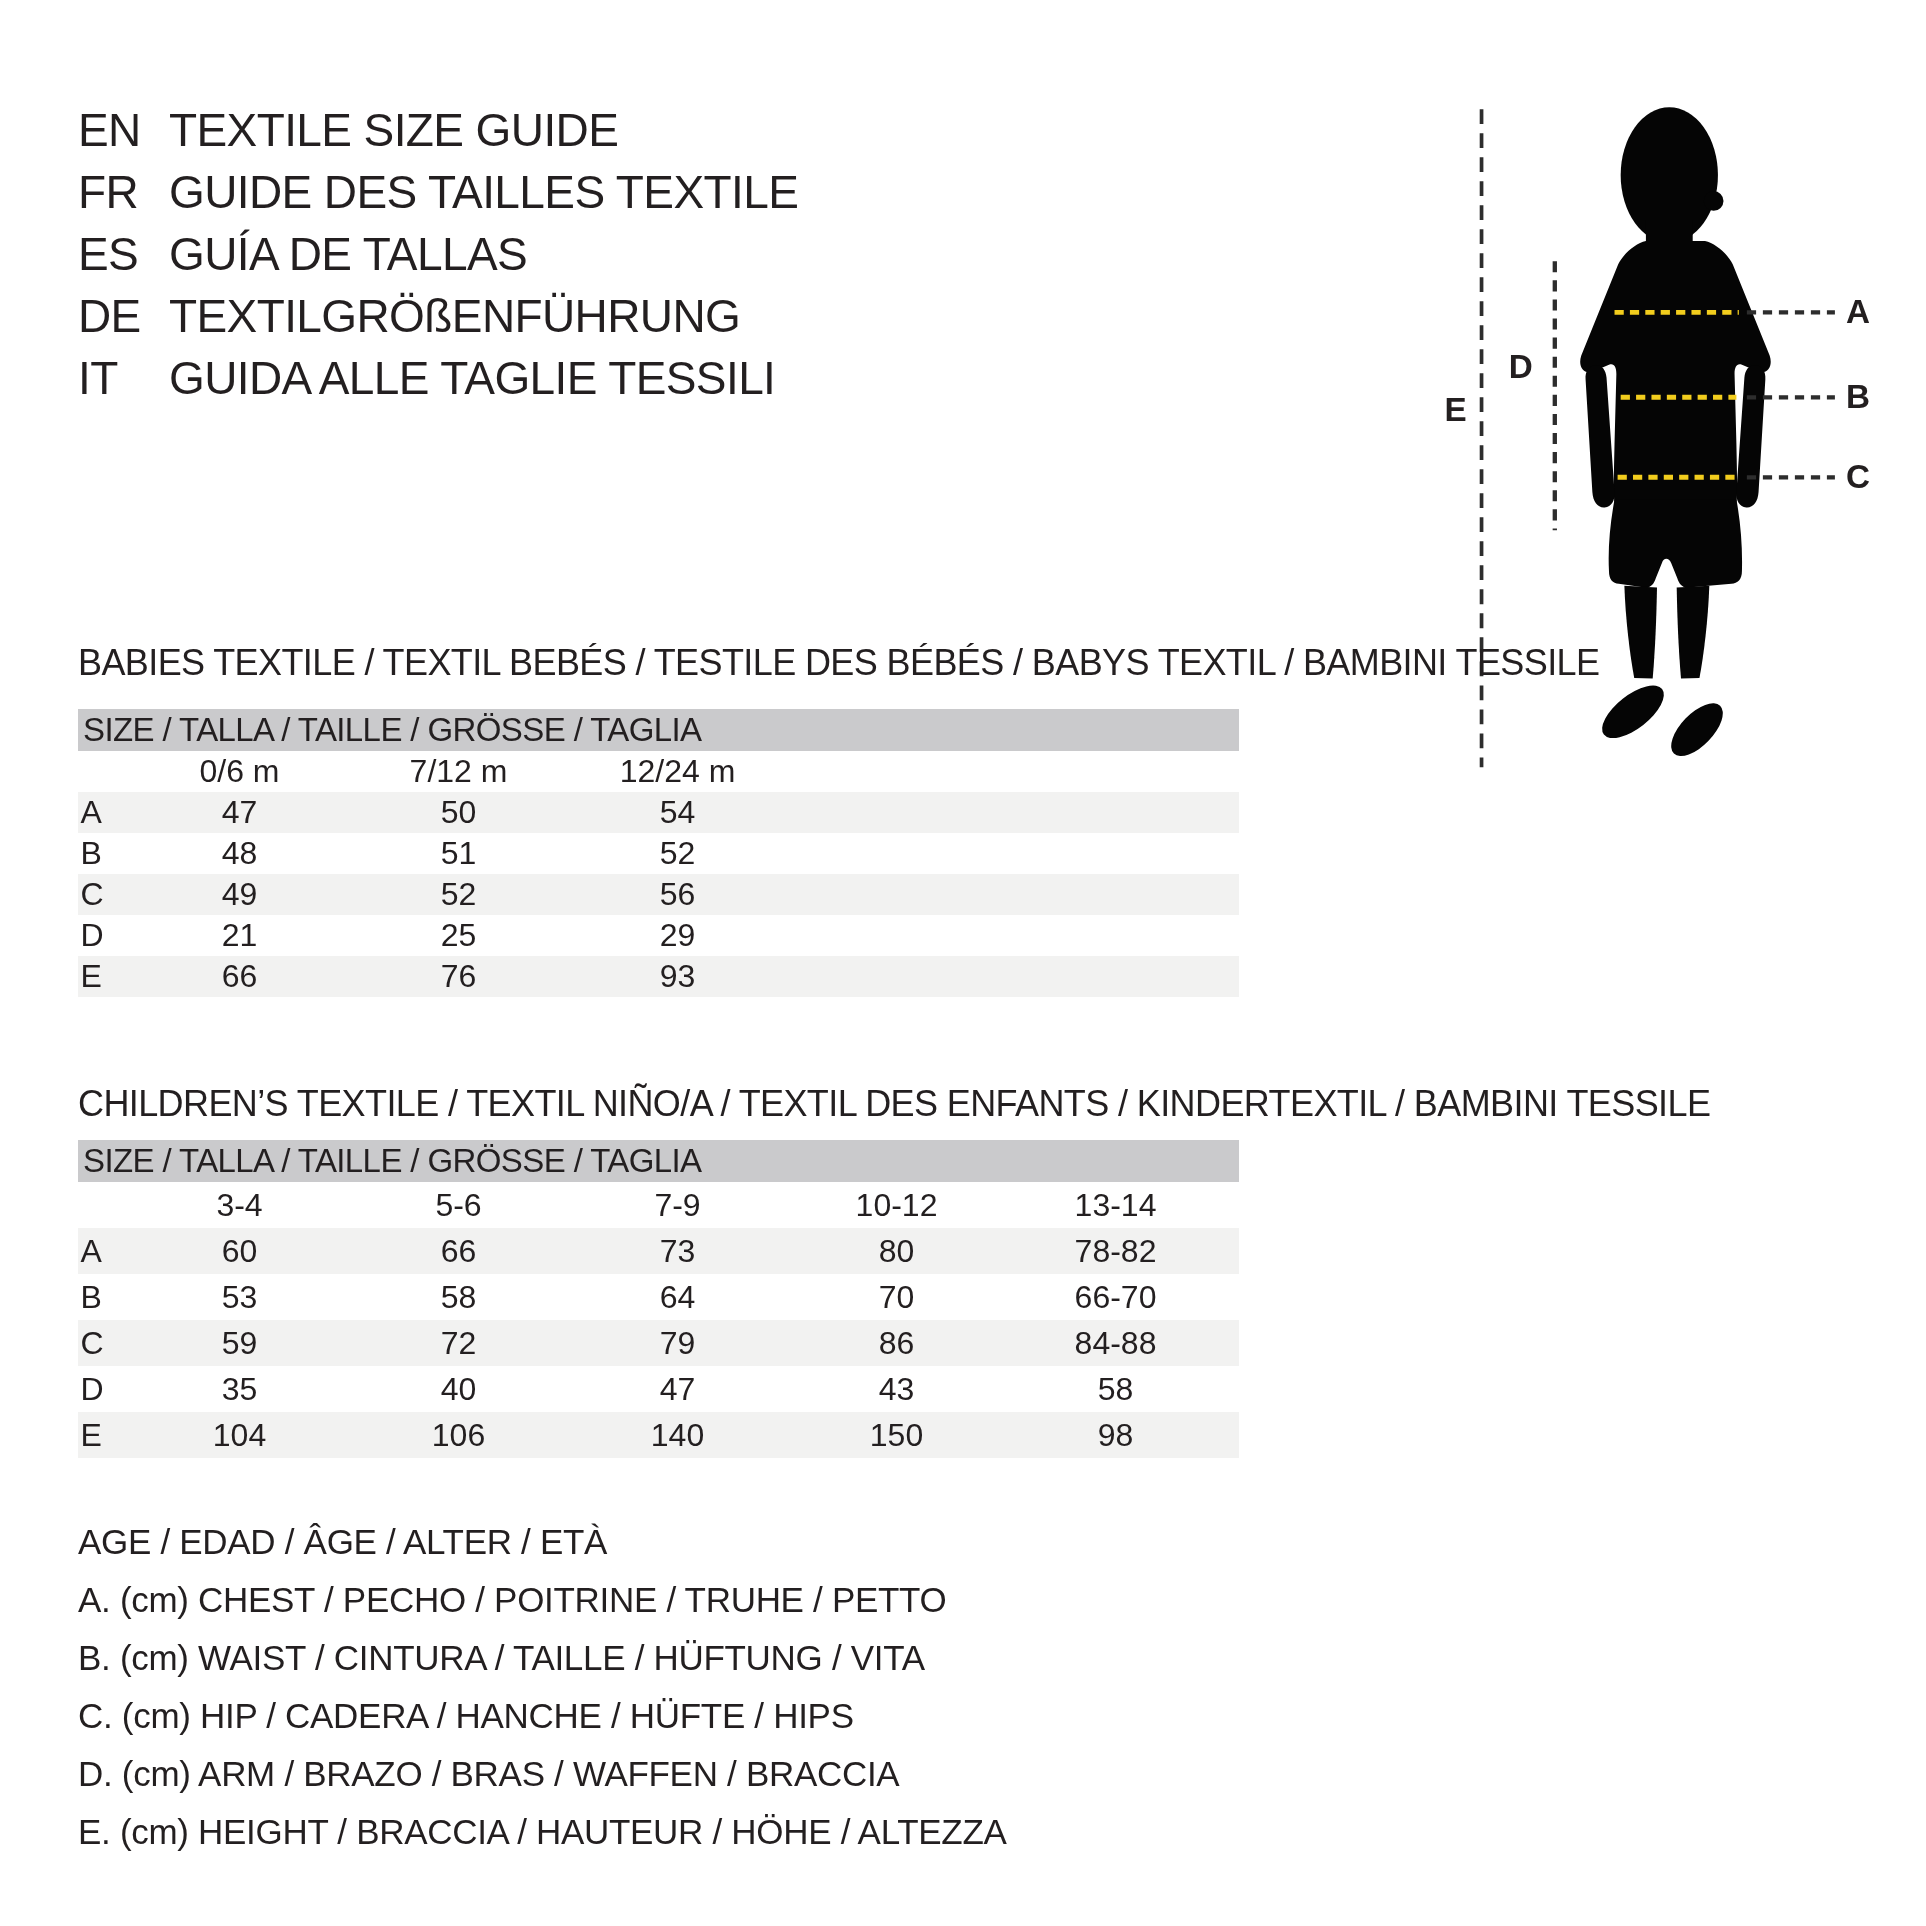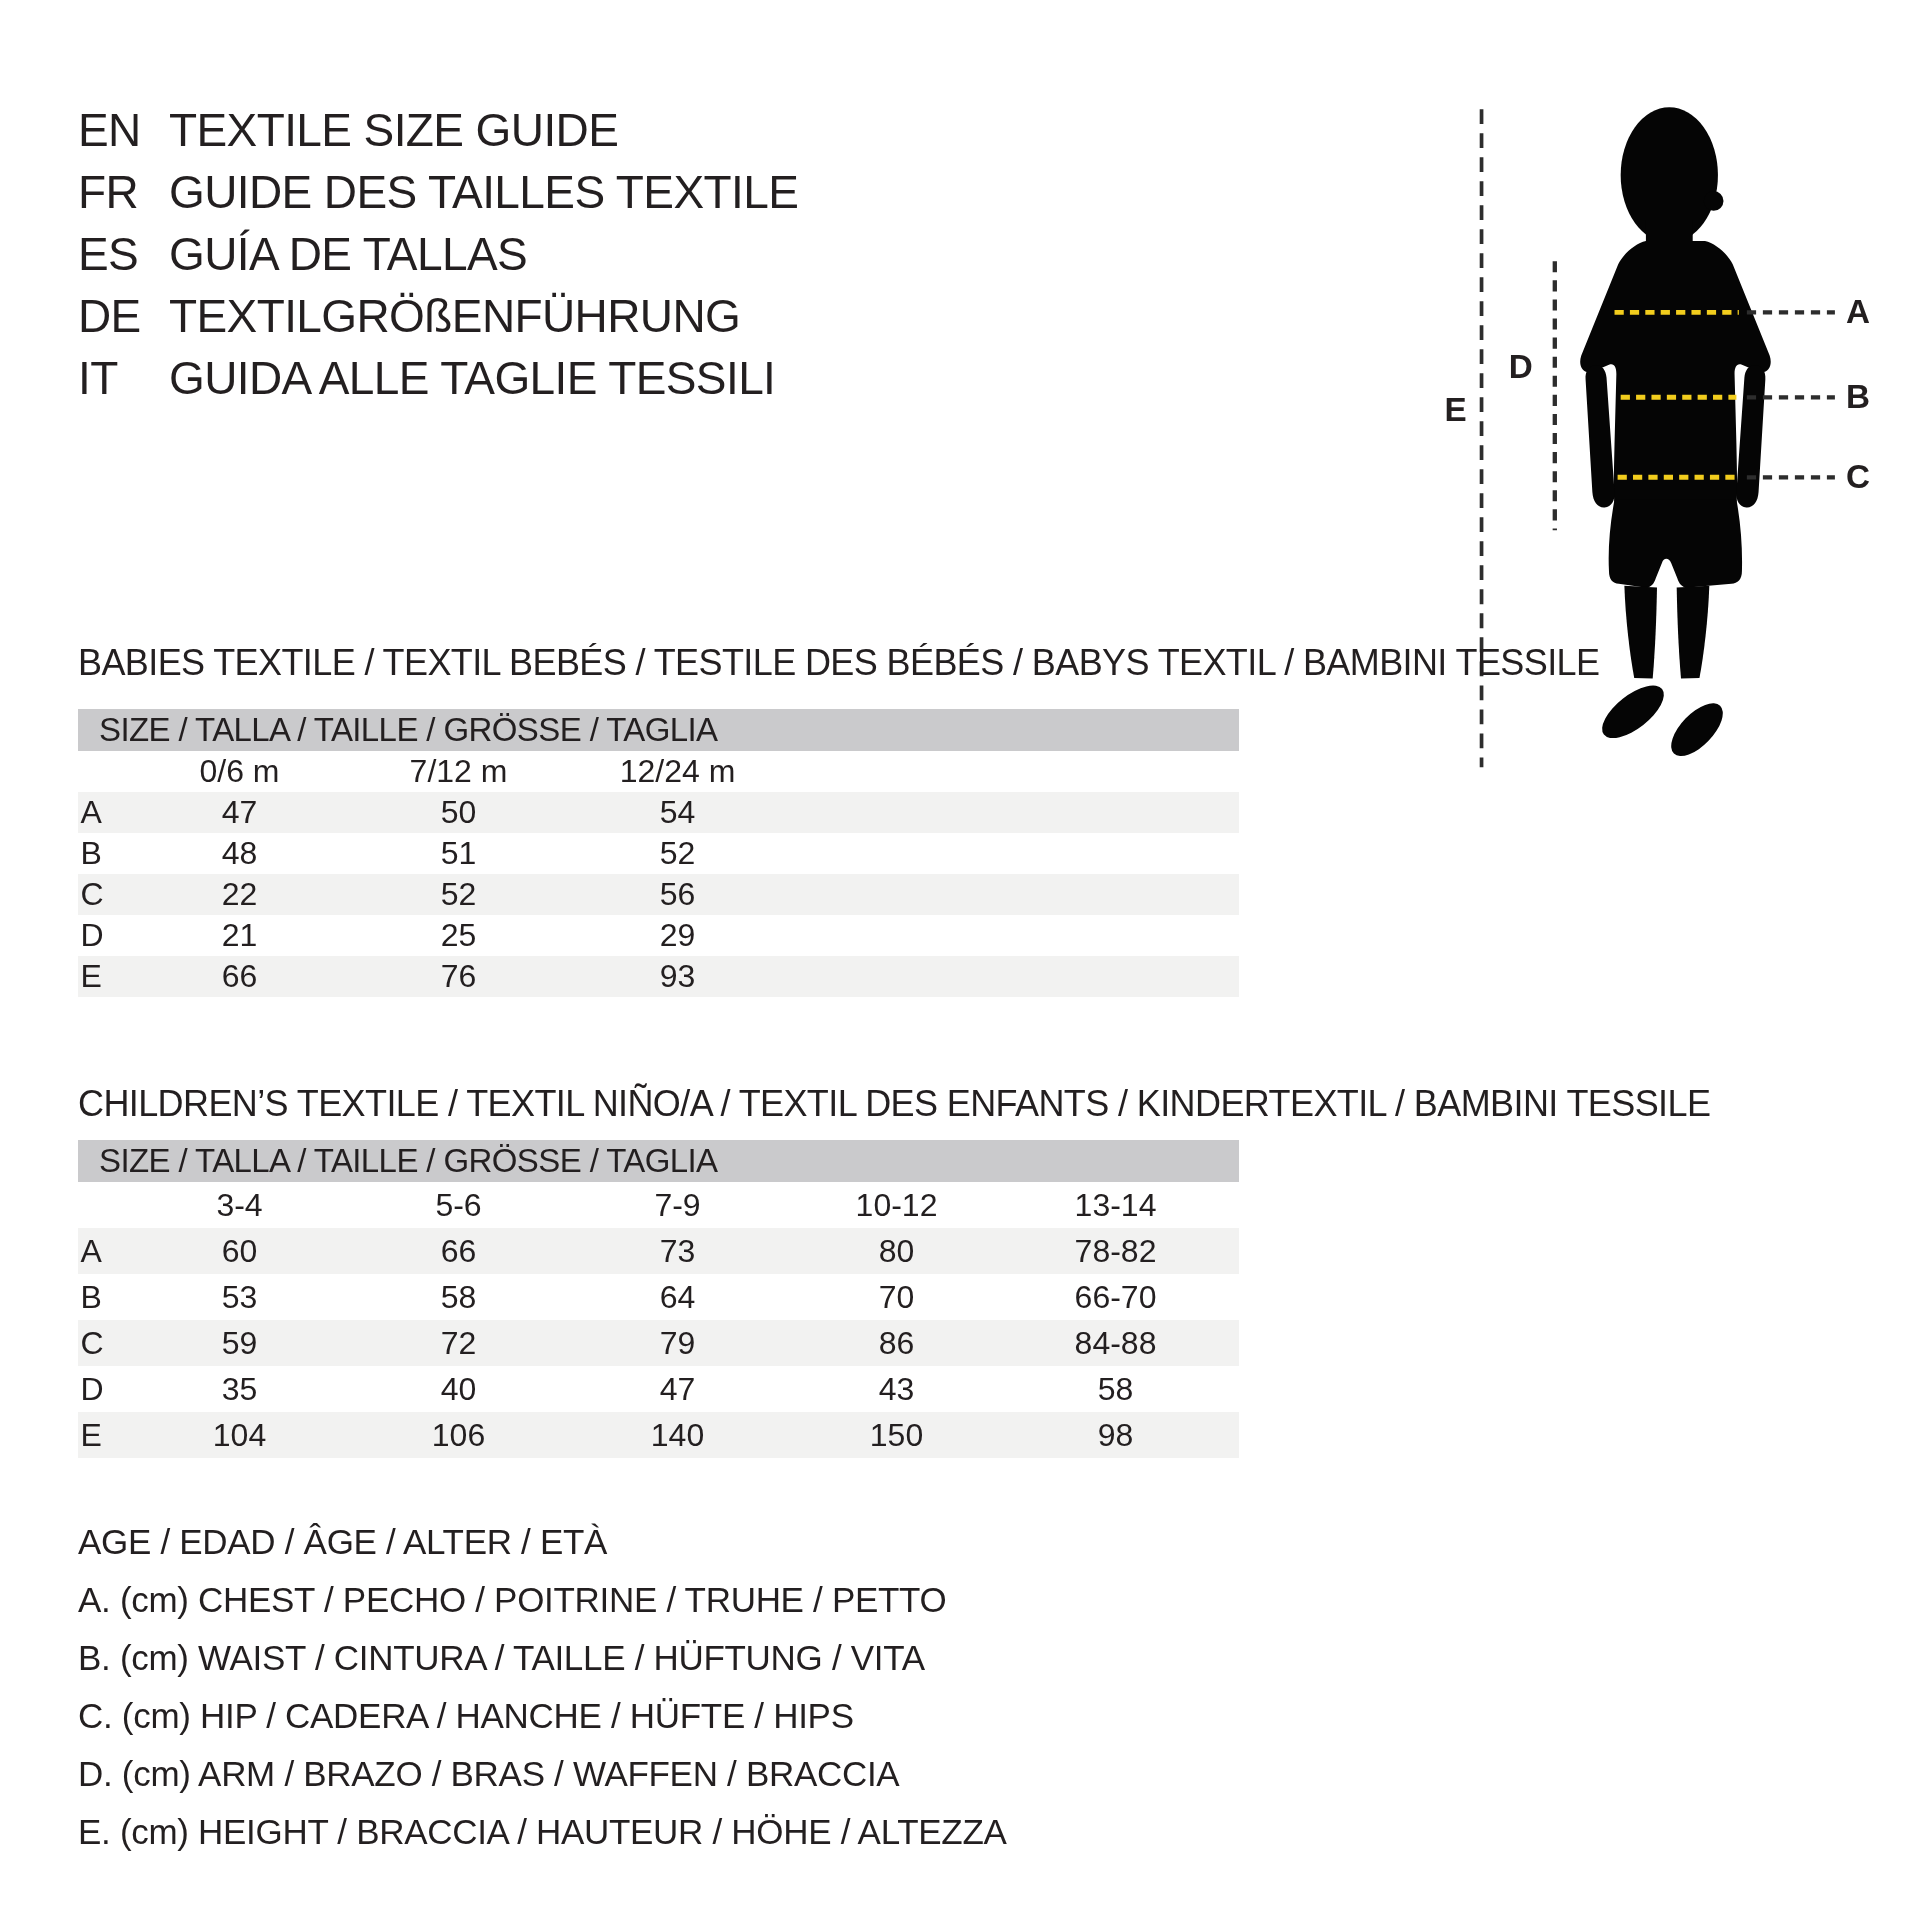--- a/index.html
+++ b/index.html
@@ -33,21 +33,21 @@
   .dark-dash{stroke:var(--dash);stroke-width:7;stroke-dasharray:15 11;fill:none;}
   .fig-label{font-family:"Liberation Sans","DejaVu Sans",sans-serif;font-size:54px;font-weight:bold;fill:var(--ink);}
   
   .section-title{position:absolute;left:78px;font-size:36px;letter-spacing:-0.6px;white-space:nowrap;line-height:41px;}
   .title-babies{top:642px;}
   .title-children{top:1083px;}
   
   .size-table{position:absolute;left:78px;width:1161px;}
   .babies-table{top:709px;}
   .children-table{top:1140px;}
-  .band{height:42px;background:var(--band);display:flex;align-items:center;padding-left:21px;font-size:33px;letter-spacing:-0.6px;white-space:nowrap;}
+  .band{height:42px;background:var(--band);display:flex;align-items:center;padding-left:5px;font-size:33px;letter-spacing:-0.6px;white-space:nowrap;}
   .trow{display:flex;align-items:center;}
   .babies-table .trow{height:41px;}
   .children-table .trow{height:46px;}
   .trow.head{background:var(--white);}
   .trow.stripe{background:var(--stripe);}
   .cell{font-size:32px;}
   .cell.lbl{width:52px;flex:0 0 52px;padding-left:2.5px;}
   .cell.val{width:219px;flex:0 0 219px;text-align:center;}
   
   .legend{position:absolute;left:78px;top:1513px;}
@@ -131,21 +131,21 @@
     <div class="cell val">54</div>
   </div>
   <div class="trow">
     <div class="cell lbl">B</div>
     <div class="cell val">48</div>
     <div class="cell val">51</div>
     <div class="cell val">52</div>
   </div>
   <div class="trow stripe">
     <div class="cell lbl">C</div>
-    <div class="cell val">22</div>
+    <div class="cell val">49</div>
     <div class="cell val">52</div>
     <div class="cell val">56</div>
   </div>
   <div class="trow">
     <div class="cell lbl">D</div>
     <div class="cell val">21</div>
     <div class="cell val">25</div>
     <div class="cell val">29</div>
   </div>
   <div class="trow stripe">

